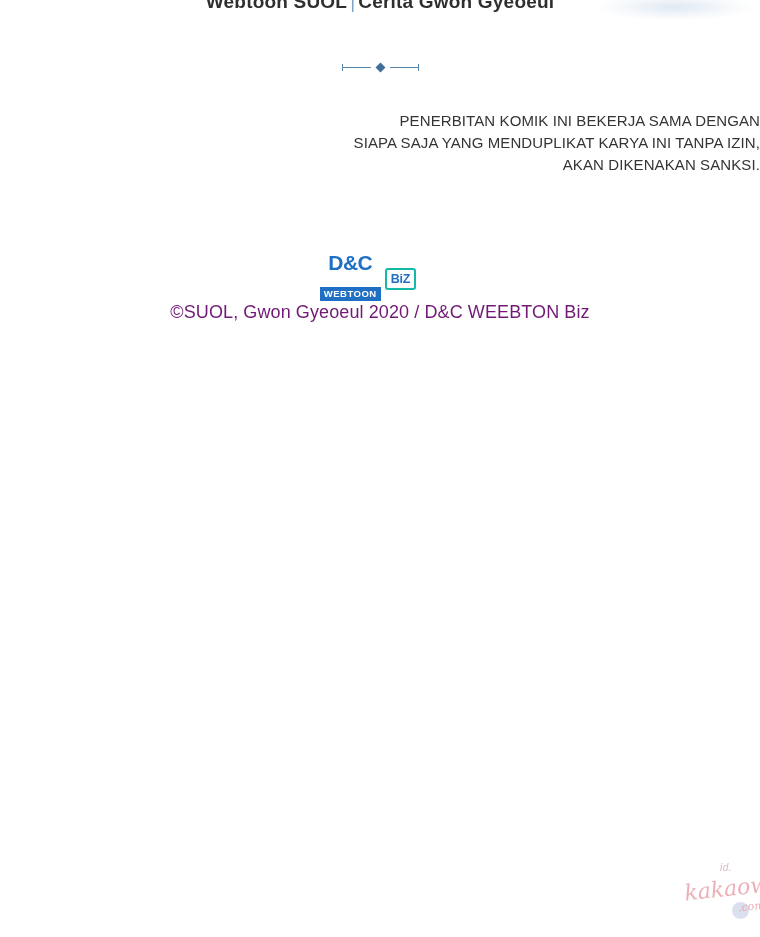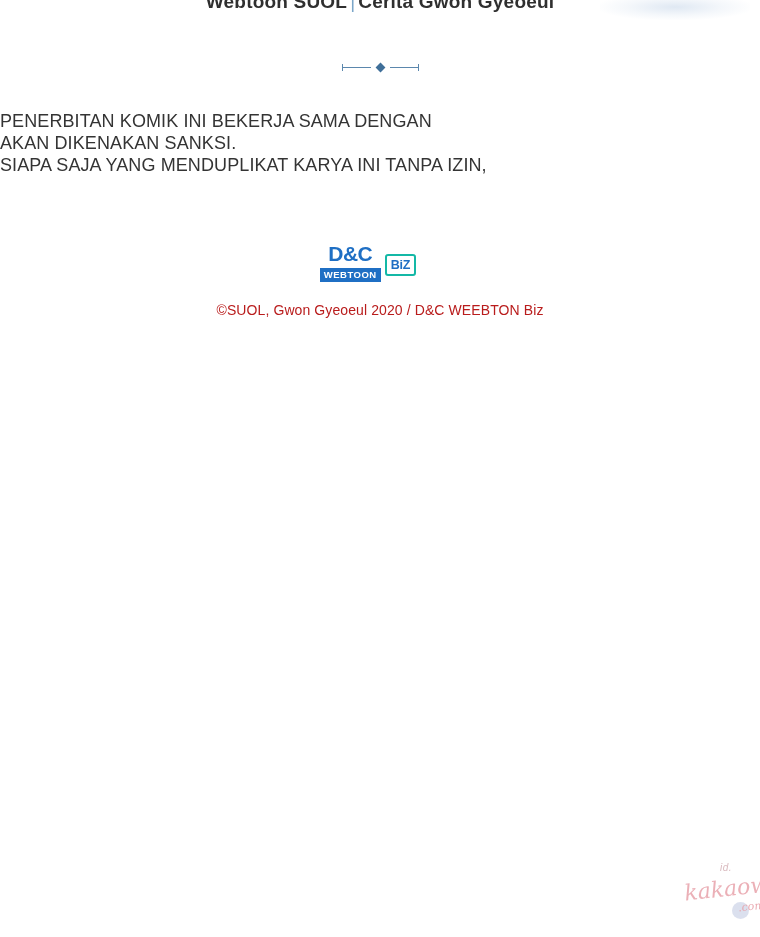--- a/index.html
+++ b/index.html
@@ -81,32 +81,32 @@
     height: 7px;
     background: #5b87ad;
   }
 
   
   .notice {
     position: absolute;
     top: 110px;
     left: 0;
     width: 760px;
-    text-align: left;
-    font-size: 18px;
+    text-align: right;
+    font-size: 15px;
     line-height: 22px;
     color: #343434;
     letter-spacing: 0.1px;
   }
   .notice div { white-space: nowrap; }
 
   
   .logo {
     position: absolute;
-    top: 243px;
+    top: 252px;
     left: 0;
     width: 736px;
     display: flex;
     justify-content: center;
   }
   .logo-inner {
     display: flex;
     align-items: center;
     gap: 4px;
   }
@@ -116,21 +116,21 @@
     align-items: center;
     line-height: 1;
   }
   .logo-dc {
     font-size: 21px;
     font-weight: bold;
     color: #1f6fc4;
     letter-spacing: -0.5px;
   }
   .logo-webtoon {
-    margin-top: 4px;
+    margin-top: 14px;
     font-size: 9.5px;
     font-weight: bold;
     color: #ffffff;
     background: #1f6fc4;
     padding: 2px 4px 2px 4px;
     letter-spacing: 0.5px;
   }
   .logo-biz {
     font-size: 12.5px;
     font-weight: bold;
@@ -142,22 +142,22 @@
     margin-top: 5px;
   }
 
   
   .copyright {
     position: absolute;
     top: 302px;
     left: 0;
     width: 760px;
     text-align: center;
-    font-size: 14px;
-    color: #b91c1c;
+    font-size: 18px;
+    color: #701a75;
     letter-spacing: 0.1px;
   }
 
   
   .watermark {
     position: absolute;
     left: 684px;
     top: 862px;
     width: 105px;
     height: 62px;
@@ -220,22 +220,22 @@
   <div class="divider">
     <span class="tick"></span>
     <span class="bar left"></span>
     <span class="dot"></span>
     <span class="bar right"></span>
     <span class="tick"></span>
   </div>
 
   <div class="notice">
     <div>PENERBITAN KOMIK INI BEKERJA SAMA DENGAN</div>
+    <div>SIAPA SAJA YANG MENDUPLIKAT KARYA INI TANPA IZIN,</div>
     <div>AKAN DIKENAKAN SANKSI.</div>
-    <div>SIAPA SAJA YANG MENDUPLIKAT KARYA INI TANPA IZIN,</div>
   </div>
 
   <div class="logo">
     <div class="logo-inner">
       <div class="logo-left">
         <span class="logo-dc">D&amp;C</span>
         <span class="logo-webtoon">WEBTOON</span>
       </div>
       <span class="logo-biz">BiZ</span>
     </div>

